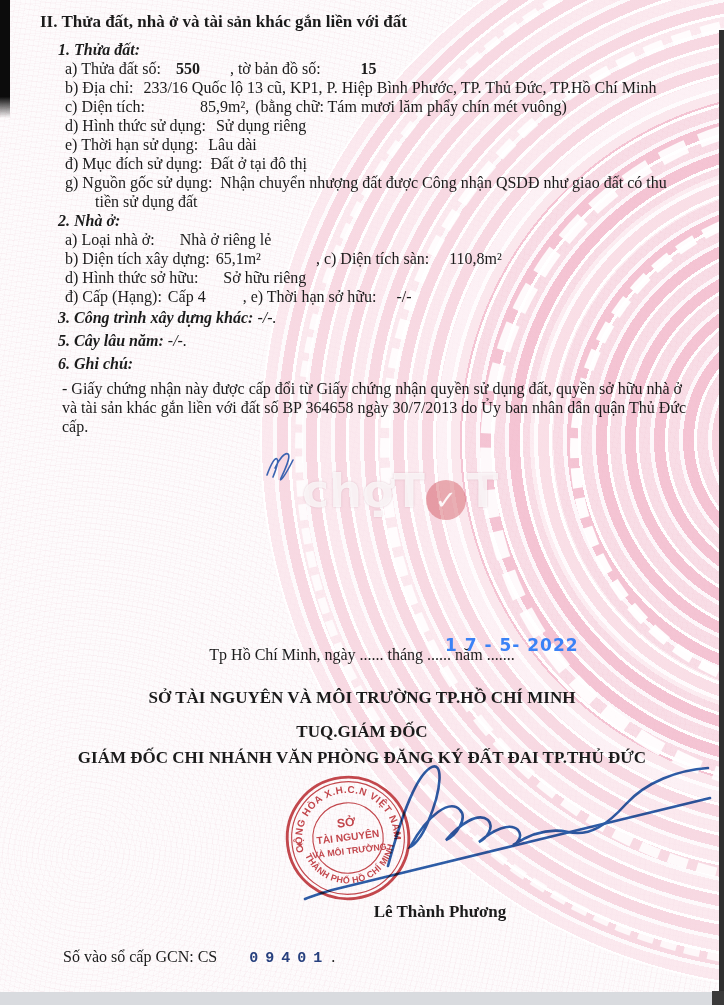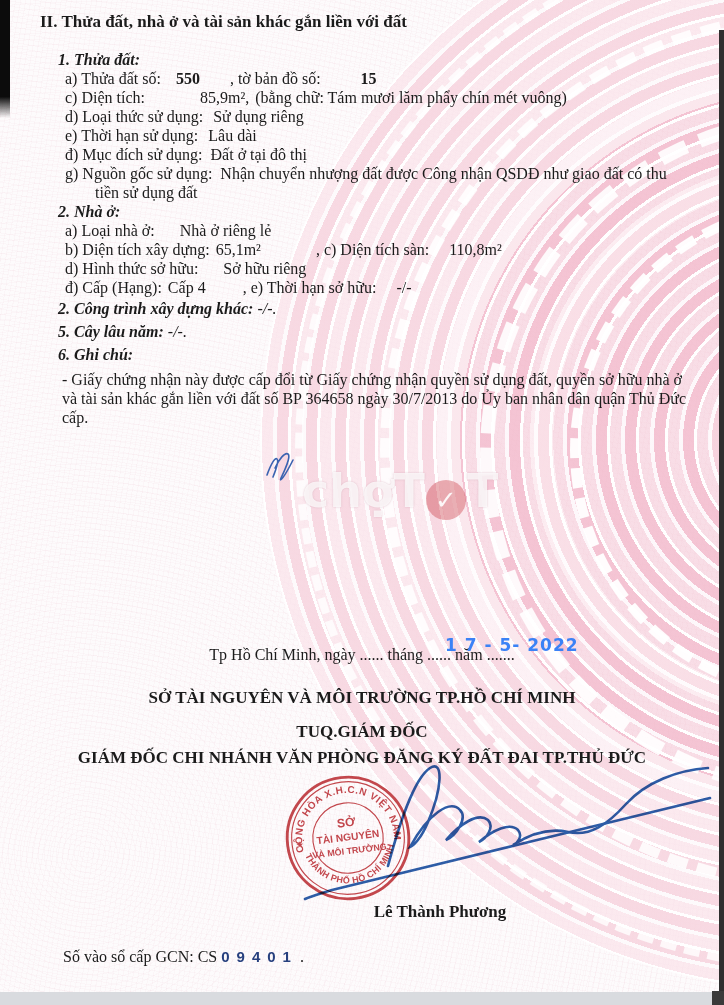--- a/index.html
+++ b/index.html
@@ -30,21 +30,21 @@
   .ring3{left:380px;top:10px;width:860px;height:860px;border:10px dashed rgba(255,255,255,0.85);}
   .ring4{left:295px;top:-75px;width:1030px;height:1030px;border:8px dashed rgba(255,255,255,0.8);}
   
   .edge-left{left:0;top:0;width:10px;height:118px;background:linear-gradient(#0c0c0c 82%,rgba(12,12,12,0));z-index:9;}
   .edge-right{right:0;top:30px;bottom:12px;width:5px;background:#2e2e2e;z-index:9;}
   .edge-bottom{left:0;bottom:0;width:724px;height:13px;background:#d9dbdf;z-index:9;}
   .edge-corner{left:712px;top:991px;width:12px;height:14px;background:#3a3a3a;z-index:10;}
   
   .content{position:absolute;left:40px;top:12px;width:650px;font-size:16px;line-height:19px;z-index:5;}
   .title{font-weight:bold;font-size:17px;margin-bottom:5px;}
-  .sec{font-weight:bold;font-style:italic;padding-left:18px;margin-top:19px;}
+  .sec{font-weight:bold;font-style:italic;padding-left:18px;margin-top:9px;}
   .sec .plain{font-weight:normal;}
   .item{padding-left:55px;text-indent:-30px;}
   .note-par{padding-left:22px;margin-top:6px;}
   .gap{display:inline-block;}
   .g6{width:6px;}.g8{width:8px;}.g10{width:10px;}.g15{width:15px;}.g20{width:20px;}
   .g25{width:25px;}.g30{width:30px;}.g37{width:37px;}.g40{width:40px;}.g55{width:55px;}
   b.val{font-weight:bold;}
   
   .watermark{left:302px;top:464px;z-index:2;font-family:"DejaVu Sans",sans-serif;font-weight:bold;
     font-size:46px;color:rgba(255,255,255,0.78);text-shadow:0 0 2px rgba(198,150,165,0.55);
@@ -57,22 +57,22 @@
   .place-line{font-size:16px;}
   .org1{font-weight:bold;font-size:17px;margin-top:24px;}
   .org2{font-weight:bold;font-size:17px;margin-top:14px;}
   .org3{font-weight:bold;font-size:17px;margin-top:6px;}
   .date-stamp{position:absolute;left:445px;top:635px;z-index:6;color:#3b82f6;
     font-family:"DejaVu Sans",sans-serif;font-weight:bold;font-size:17px;letter-spacing:1px;}
   .signer{position:absolute;left:300px;top:902px;width:280px;text-align:center;
     font-weight:bold;font-size:17px;z-index:5;}
   
   .footer{position:absolute;left:63px;top:948px;font-size:16px;z-index:5;}
-  .gcn-number{font-family:Liberation Sans, sans-serif;font-weight:bold;font-size:15px;
-    letter-spacing:7px;color:#27407e;margin-left:4px;}
+  .gcn-number{font-family:Liberation Mono, monospace;font-weight:bold;font-size:15px;
+    letter-spacing:7px;color:#27407e;margin-left:32px;}
   .gcn-suffix{margin-left:2px;}
   
   .stamp-svg{position:absolute;left:284px;top:774px;width:128px;height:128px;z-index:6;
     transform:rotate(-7deg);opacity:0.92;mix-blend-mode:multiply;}
   .sig-svg{position:absolute;left:278px;top:744px;width:446px;height:200px;z-index:7;mix-blend-mode:multiply;}
   .scribble-svg{position:absolute;left:260px;top:447px;width:38px;height:40px;z-index:7;}
 </style>
 </head>
 <body>
 
@@ -90,27 +90,30 @@
 
 <div class="content">
   <div class="title">II. Thửa đất, nhà ở và tài sản khác gắn liền với đất</div>
 
   <div class="sec">1. Thửa đất:</div>
 
   <div class="item">
     <span>a) Thửa đất số:</span><span class="gap g15"></span><b class="val">550</b><span class="gap g30"></span><span>, tờ bản đồ số:</span><span class="gap g40"></span><b class="val">15</b>
   </div>
 
+  <div class="item">
+    <span>b) Địa chỉ:</span><span class="gap g10"></span><span>233/16 Quốc lộ 13 cũ, KP1, P. Hiệp Bình Phước, TP. Thủ Đức, TP.Hồ Chí Minh</span>
+  </div>
 
   <div class="item">
     <span>c) Diện tích:</span><span class="gap g55"></span><span>85,9m²,</span><span class="gap g6"></span><span>(bằng chữ: Tám mươi lăm phẩy chín mét vuông)</span>
   </div>
 
   <div class="item">
-    <span>d) Loại thức sử dụng:</span><span class="gap g10"></span><span>Sử dụng riêng</span>
+    <span>d) Hình thức sử dụng:</span><span class="gap g10"></span><span>Sử dụng riêng</span>
   </div>
 
   <div class="item">
     <span>e) Thời hạn sử dụng:</span><span class="gap g10"></span><span>Lâu dài</span>
   </div>
 
   <div class="item">
     <span>đ) Mục đích sử dụng:</span><span class="gap g8"></span><span>Đất ở tại đô thị</span>
   </div>
 
@@ -130,21 +133,21 @@
 
   <div class="item">
     <span>d) Hình thức sở hữu:</span><span class="gap g25"></span><span>Sở hữu riêng</span>
   </div>
 
   <div class="item">
     <span>đ) Cấp (Hạng):</span><span class="gap g6"></span><span>Cấp 4</span><span class="gap g37"></span><span>, e) Thời hạn sở hữu:</span><span class="gap g20"></span><span>-/-</span>
   </div>
 
   <div class="sec" style="margin-top:2px;">
-    <span>2. Công trình xây dựng khác:</span>
+    <span>3. Công trình xây dựng khác:</span>
     <span class="plain">-/-.</span>
   </div>
 
 
   <div class="sec" style="margin-top:4px;">
     <span>5. Cây lâu năm:</span>
     <span class="plain">-/-.</span>
   </div>
 
   <div class="sec" style="margin-top:4px;">6. Ghi chú:</div>

